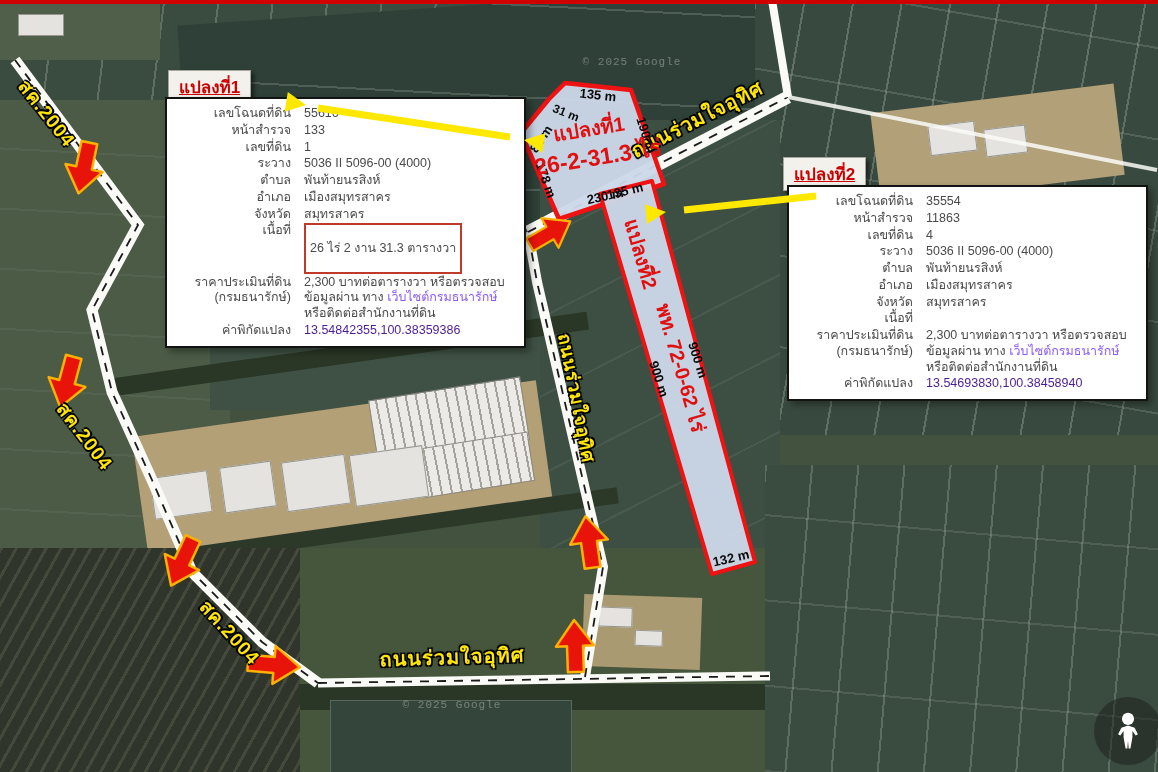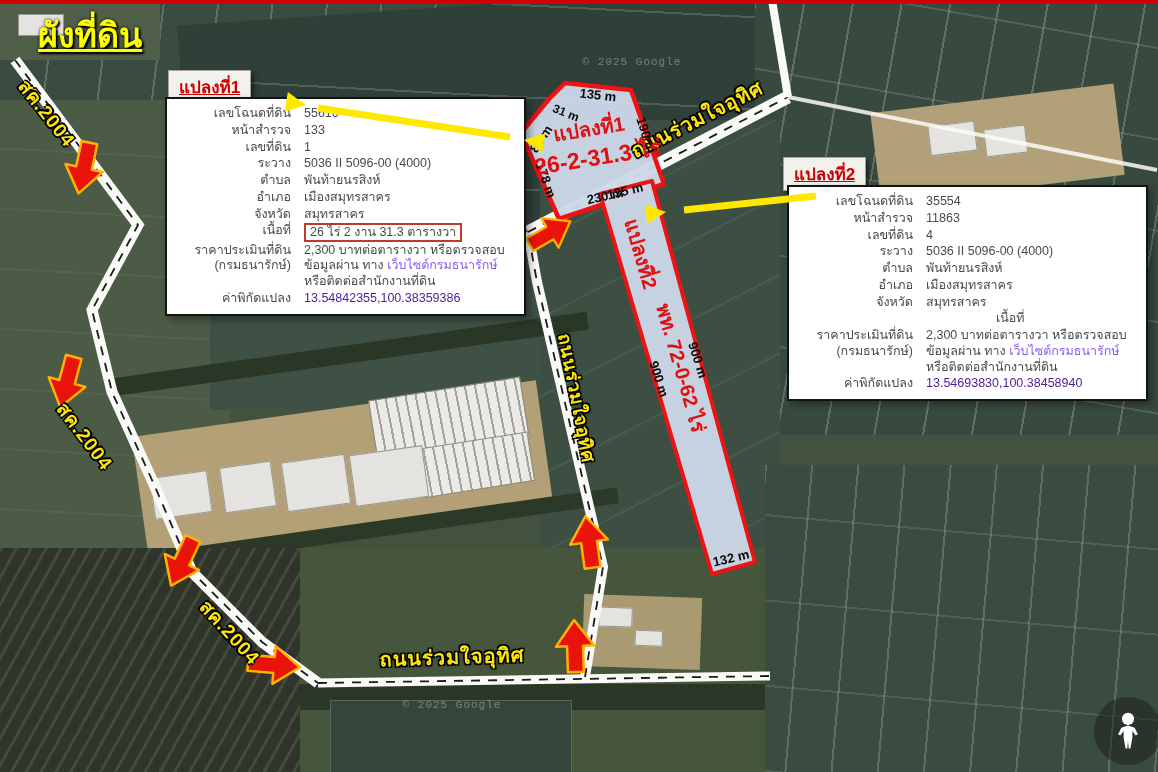--- a/index.html
+++ b/index.html
@@ -20,24 +20,24 @@
   .parea{font-size:23px;font-weight:800;color:#e01010;}
   .title{position:absolute;left:38px;top:8px;z-index:8;font-size:34px;font-weight:800;
     color:#ffff00;text-decoration:underline;text-shadow:2px 2px 2px #000,0 0 3px #000;}
   .wm{position:absolute;z-index:3;font-size:11px;color:rgba(225,230,222,.38);letter-spacing:1px;font-family:Liberation Mono, monospace;}
   .infobox{position:absolute;z-index:6;width:341px;background:#fff;border:2px solid #131313;
     padding:7px 10px 6px 6px;font-size:12.5px;line-height:1.26;color:#4a4a4a;
     box-shadow:4px 4px 7px rgba(0,0,0,.35);}
   .tab{position:absolute;z-index:6;background:#f3f1ec;border:1px solid #a9a59c;
     box-shadow:3px 3px 4px rgba(0,0,0,.5);padding:2px 10px 3px;font-size:17px;font-weight:800;
     color:#cc0000;text-decoration:underline;}
-  .row{display:flex;margin-bottom:1px;justify-content:center;}
+  .row{display:flex;margin-bottom:1px;}
   .lbl{width:118px;flex:none;text-align:right;color:#4a4a4a;}
   .val{margin-left:13px;flex:1;color:#4a4a4a;}
-  .area-box{display:inline-block;border:2px solid #c0392b;padding:0 4px;line-height:1.15;}
+  .area-box{display:inline-block;border:2px solid #c0392b;padding:16px 4px;line-height:1.15;}
   .link{color:#8b5cf6;cursor:pointer;}
   .coord{color:#4c1d95;cursor:pointer;}
   .pegman{position:absolute;left:1094px;top:697px;width:68px;height:68px;border-radius:50%;
     background:rgba(25,30,26,.5);z-index:8;display:flex;align-items:center;justify-content:center;}
 </style>
 </head>
 <body>
 
 <div class="stage">
 
@@ -227,21 +227,20 @@
       <line x1="318" y1="108" x2="510" y2="137" stroke="#ffe800" stroke-width="7"></line>
       <path d="M 0,0 L 20,-10 L 20,10 Z" fill="#ffe800" transform="translate(306,105) rotate(189)"></path>
       <path d="M 0,0 L 20,-10 L 20,10 Z" fill="#ffe800" transform="translate(524,140) rotate(9)"></path>
     </g>
     <g>
       <line x1="816" y1="196" x2="684" y2="210" stroke="#ffe800" stroke-width="7"></line>
       <path d="M 0,0 L 20,-10 L 20,10 Z" fill="#ffe800" transform="translate(666,212) rotate(174)"></path>
     </g>
   </svg>
 
-  <div class="title">ผังที่ดิน</div>
   <div class="topline"></div>
   <div class="pegman">
     <svg width="40" height="44" viewBox="-12 -20 24 40">
       <circle cx="0" cy="-11" r="5.5" fill="#fff"></circle>
       <path d="M 0,-5 L 6,-3 L 9,3 L 7,4 L 4,0 L 4,6 L 2.2,16 L 0.6,16 L 0,9 L -0.6,16 L -2.2,16 L -4,6 L -4,0 L -7,4 L -9,3 L -6,-3 Z" fill="#fff"></path>
     </svg>
   </div>
 
 </div>
 

